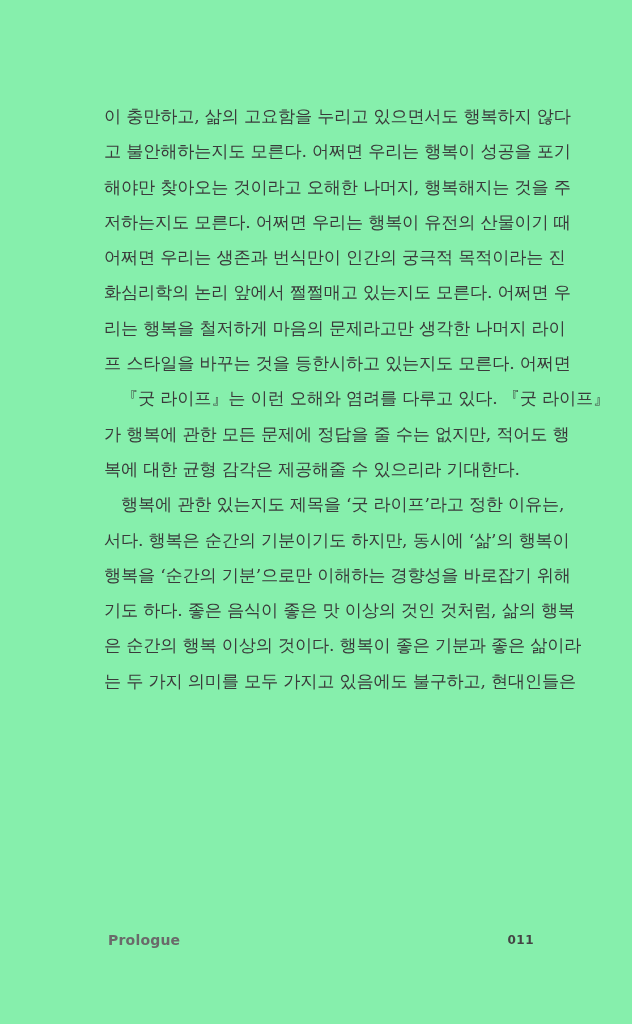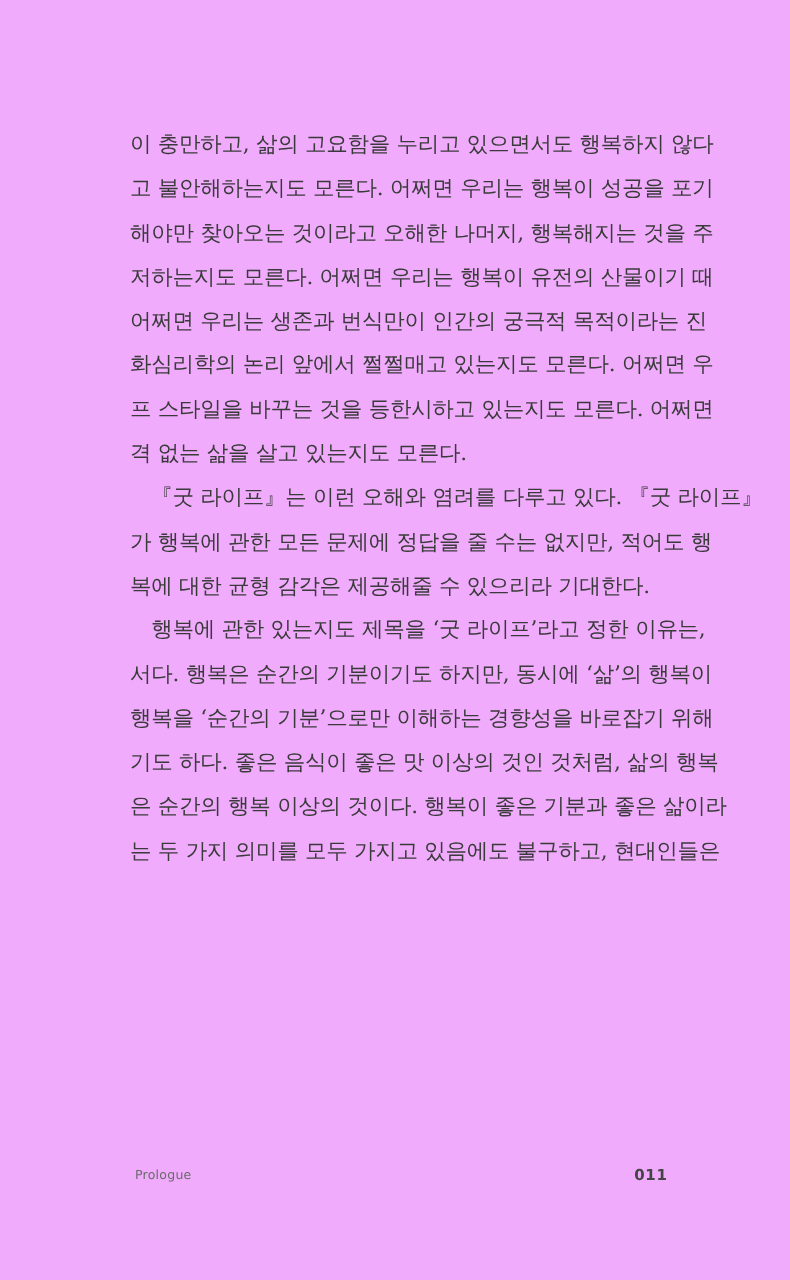--- a/index.html
+++ b/index.html
@@ -14,21 +14,21 @@
       overflow: hidden;
       font-family: "DejaVu Serif", "Liberation Serif", serif;
       color: #3a3a3a;
     }
     .page {
       position: absolute;
       left: 0;
       top: 0;
       width: 632px;
       height: 1024px;
-      background: #f0abfc;
+      background: #86efac;
     }
     .body-text {
       position: absolute;
       left: 104px;
       top: 99px;
       width: 430px;
     }
     .line {
       height: 35.3px;
       line-height: 35.3px;
@@ -49,22 +49,22 @@
       left: 108px;
       right: 98px;
       top: 930px;
       height: 20px;
       display: flex;
       justify-content: space-between;
       align-items: center;
       font-family: "DejaVu Sans", "Liberation Sans", sans-serif;
     }
     .running-head {
-      font-size: 10px;
-      font-weight: normal;
+      font-size: 14px;
+      font-weight: bold;
       color: #6a6a6a;
       letter-spacing: 0.2px;
     }
     .folio {
       font-size: 12px;
       font-weight: bold;
       color: #444444;
       letter-spacing: 0.5px;
     }
   </style>
@@ -72,22 +72,22 @@
 <body>
 
 <div class="page">
   <div class="body-text">
     <div class="line">이 충만하고, 삶의 고요함을 누리고 있으면서도 행복하지 않다</div>
     <div class="line">고 불안해하는지도 모른다. 어쩌면 우리는 행복이 성공을 포기</div>
     <div class="line">해야만 찾아오는 것이라고 오해한 나머지, 행복해지는 것을 주</div>
     <div class="line">저하는지도 모른다. 어쩌면 우리는 행복이 유전의 산물이기 때</div>
     <div class="line">어쩌면 우리는 생존과 번식만이 인간의 궁극적 목적이라는 진</div>
     <div class="line">화심리학의 논리 앞에서 쩔쩔매고 있는지도 모른다. 어쩌면 우</div>
+    <div class="line">리는 행복을 철저하게 마음의 문제라고만 생각한 나머지 라이</div>
     <div class="line">프 스타일을 바꾸는 것을 등한시하고 있는지도 모른다. 어쩌면</div>
-    <div class="line last">격 없는 삶을 살고 있는지도 모른다.</div>
     <div class="line indent">『굿 라이프』는 이런 오해와 염려를 다루고 있다. 『굿 라이프』</div>
     <div class="line">가 행복에 관한 모든 문제에 정답을 줄 수는 없지만, 적어도 행</div>
     <div class="line last">복에 대한 균형 감각은 제공해줄 수 있으리라 기대한다.</div>
     <div class="line indent">행복에 관한 있는지도 제목을 ‘굿 라이프’라고 정한 이유는,</div>
     <div class="line">서다. 행복은 순간의 기분이기도 하지만, 동시에 ‘삶’의 행복이</div>
     <div class="line">행복을 ‘순간의 기분’으로만 이해하는 경향성을 바로잡기 위해</div>
     <div class="line">기도 하다. 좋은 음식이 좋은 맛 이상의 것인 것처럼, 삶의 행복</div>
     <div class="line">은 순간의 행복 이상의 것이다. 행복이 좋은 기분과 좋은 삶이라</div>
     <div class="line">는 두 가지 의미를 모두 가지고 있음에도 불구하고, 현대인들은</div>
   </div>

